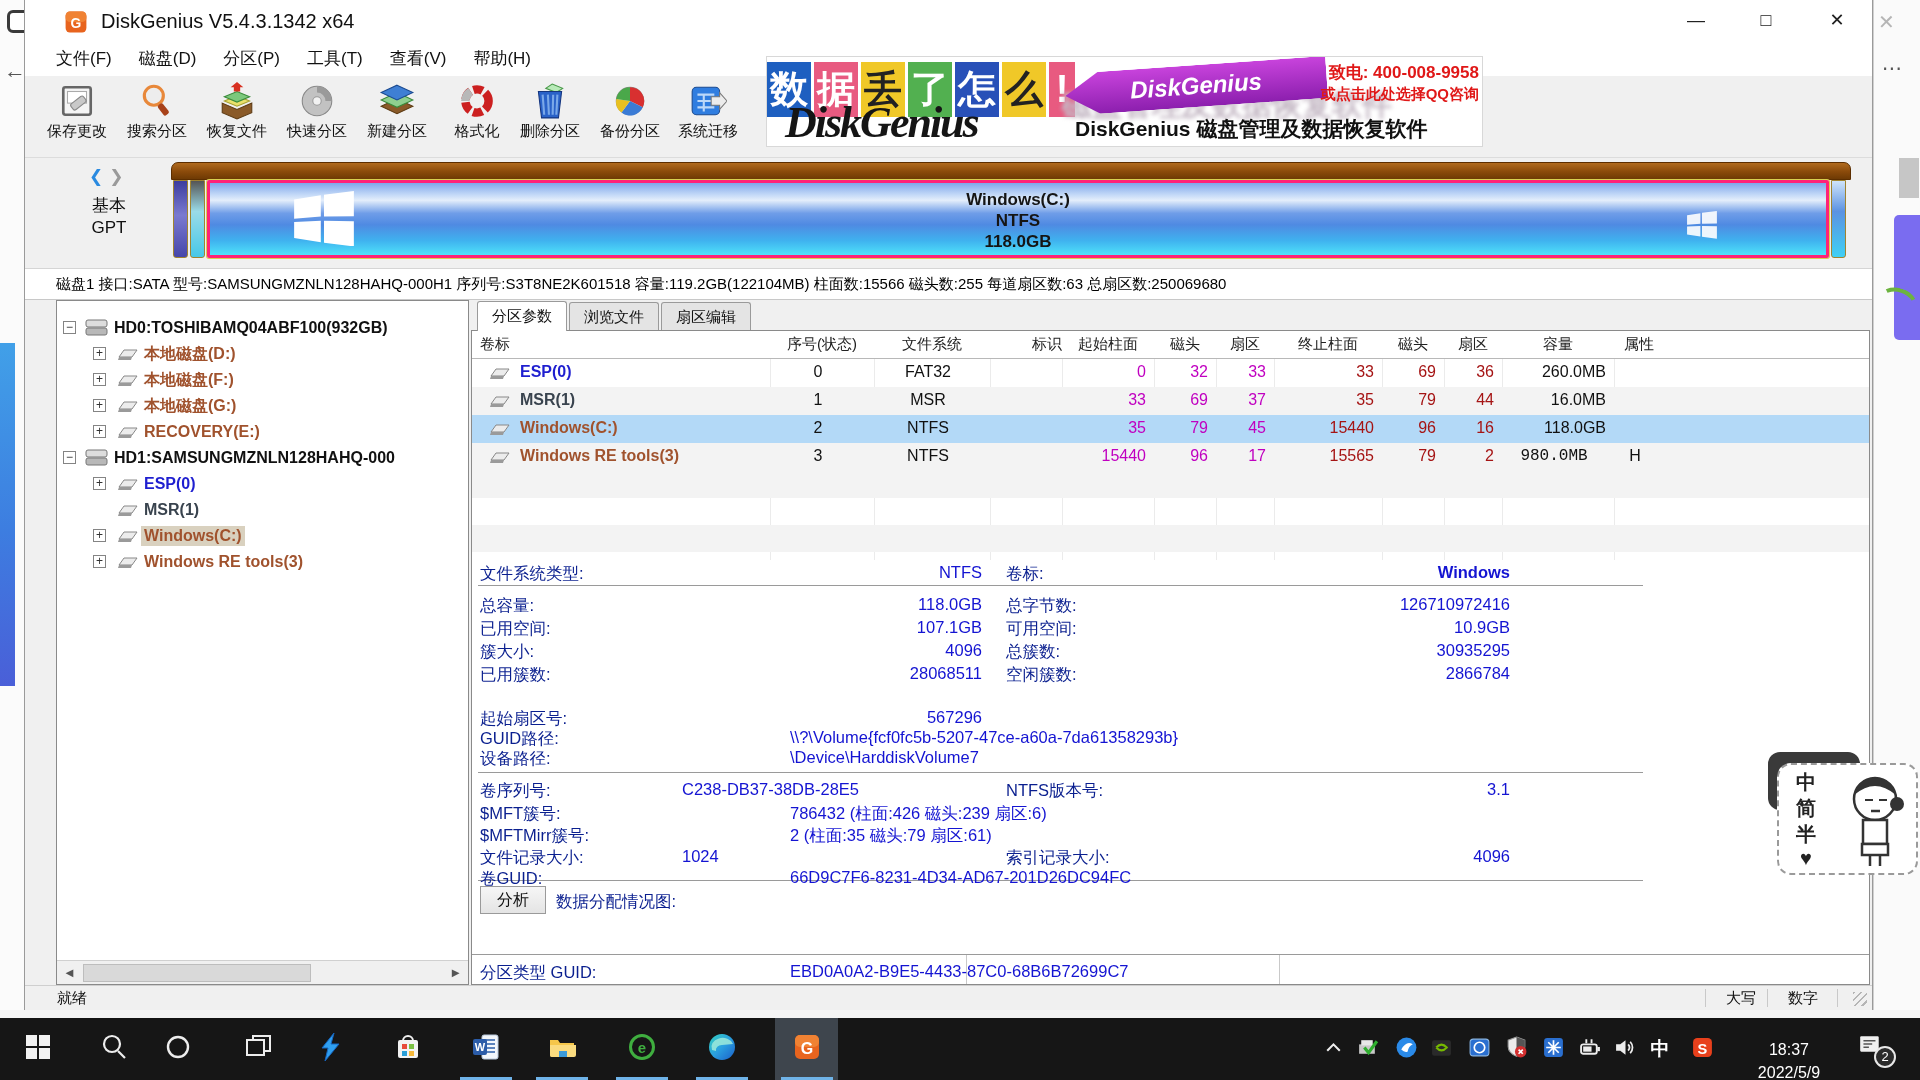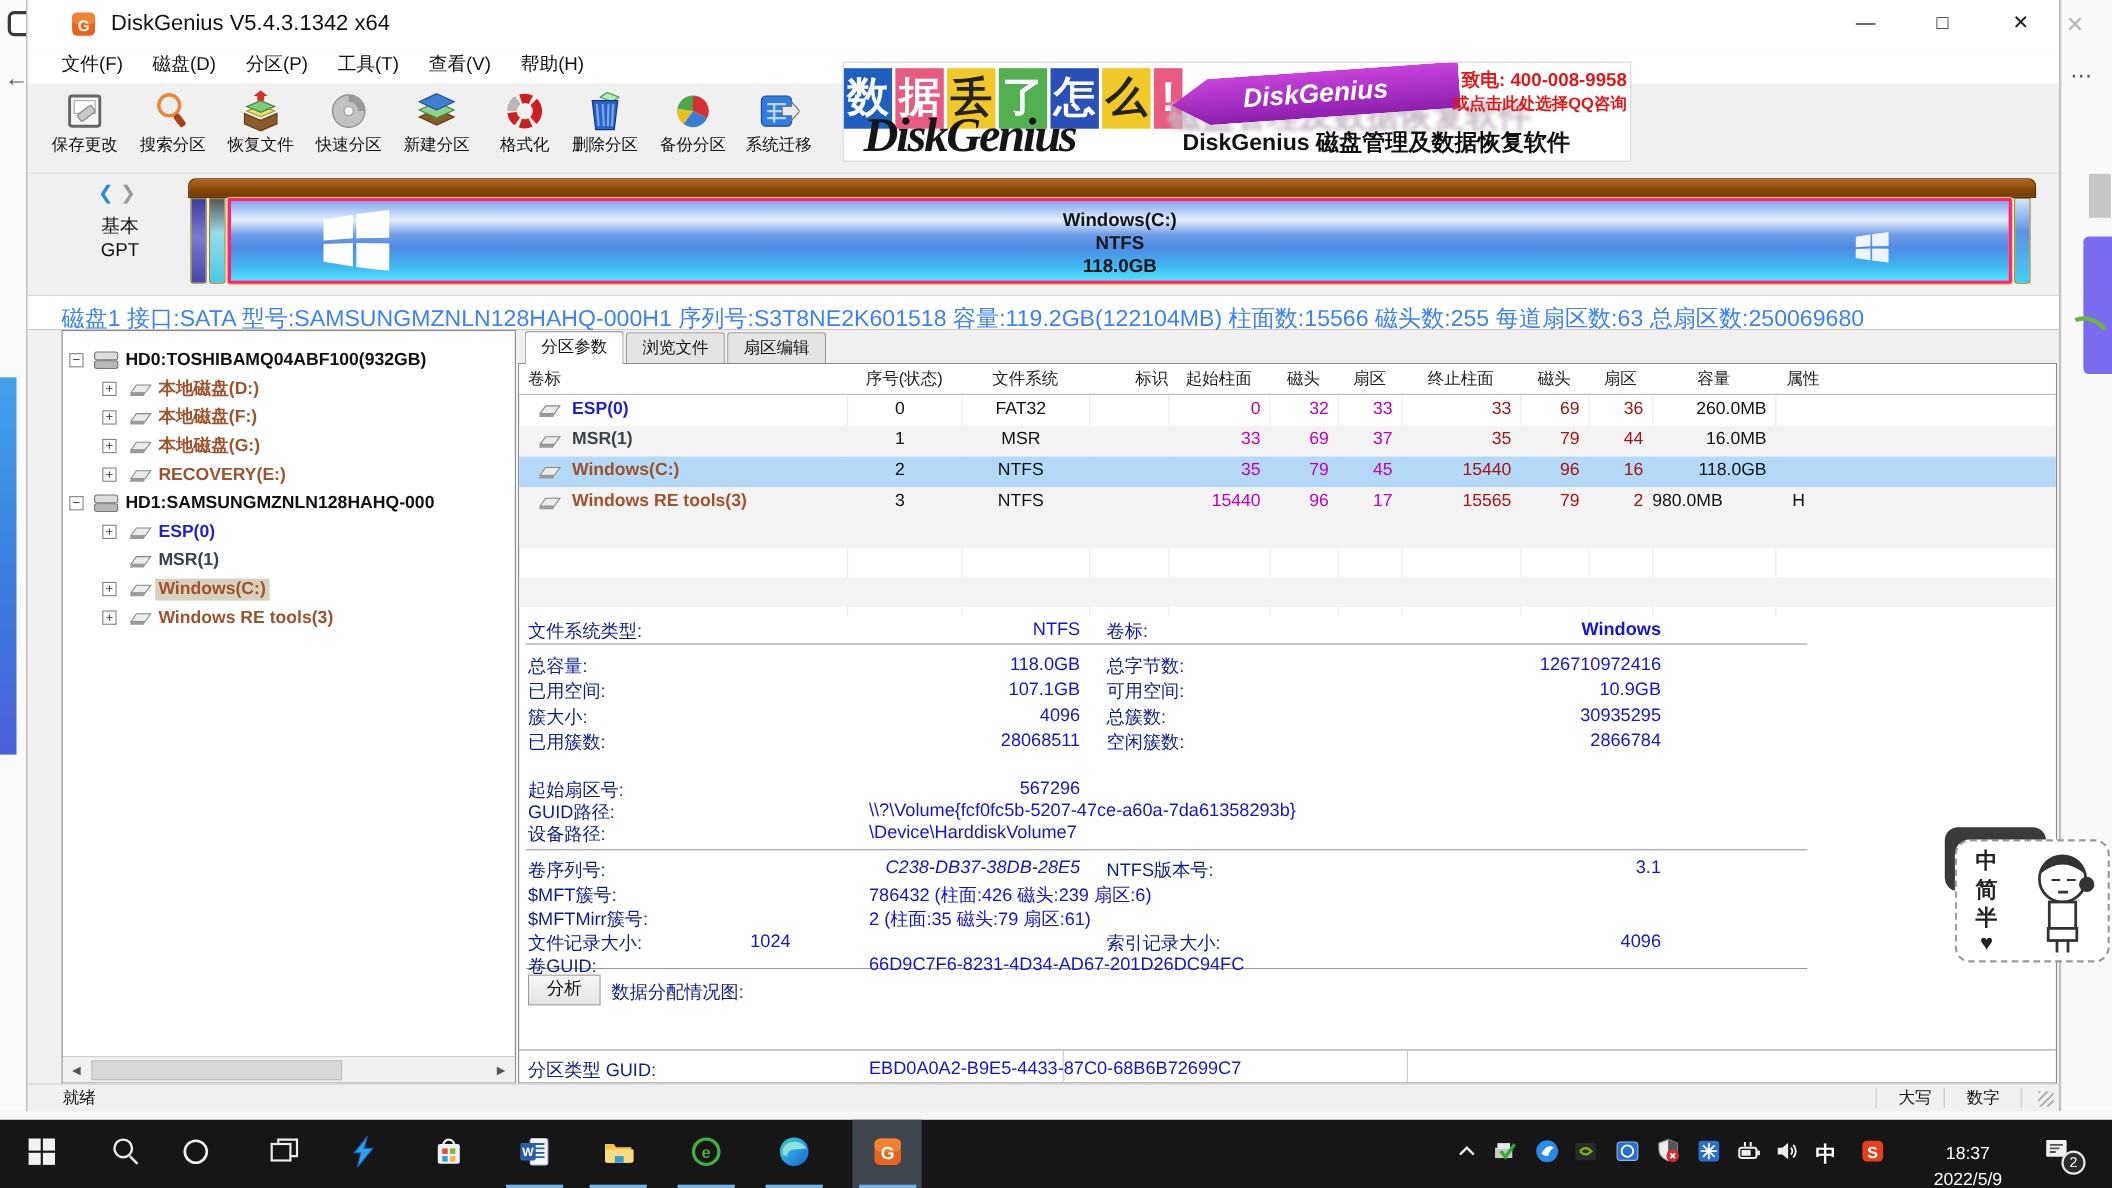--- a/index.html
+++ b/index.html
@@ -69,21 +69,21 @@
   .sliver2 { left:19px; background:linear-gradient(180deg,#555 0%,#9adbe8 40%,#47c8e8 100%); }
   .sliver3 { left:1660px; background:linear-gradient(180deg,#cfe4fa 0%,#5b92e2 40%,#3fd0f5 100%); }
   .part-main { left:36px; top:18px; width:1622px; height:78px; border:3px solid #ff2277;
     box-shadow:0 0 0 1px #d8d050; border-radius:2px;
     background:linear-gradient(180deg,#7fa6ea 0%,#c2d8f7 16%,#e4eefb 24%,#6f9de8 42%,#4f8ae2 58%,#3fb2ef 80%,#4fe2fa 100%); }
   .part-flag { left:82px; top:8px; width:64px; height:56px; }
   .part-flag-r { left:1476px; top:28px; width:32px; height:28px; opacity:.9; }
   .part-text { left:0; top:6px; width:100%; text-align:center; font-size:17px; font-weight:600; color:#151515; line-height:21px; }
 
   .diskinfo { position:relative; height:32px; background:#fff; border-top:1px solid #d5d5d5; border-bottom:1px solid #c8c8c8; }
-  .diskinfo span { position:absolute; left:31px; top:6px; font-size:21px; color:#3b82f6; white-space:nowrap; }
+  .diskinfo span { position:absolute; left:31px; top:6px; font-size:15px; color:#000000; white-space:nowrap; }
 
   
   .content { position:relative; height:685px; background:#f0f0f0; }
   .treepanel { left:31px; top:0; width:413px; height:685px; background:#fff; border:1px solid #8a8a8a; overflow:hidden; }
   .tree-item { left:0; width:600px; height:26px; font-size:16px; font-weight:bold; white-space:nowrap; }
   .expand-box { top:6px; width:13px; height:13px; border:1px solid #848484; background:#fff;
     font-size:12px; line-height:11px; text-align:center; color:#333; font-weight:normal; }
   .tree-label { position:absolute; top:3px; line-height:20px; padding:0 3px; }
   .t-black { color:#111; } .t-brown { color:#a0522d; } .t-blue { color:#1f1fd0; } .t-dark { color:#39434e; }
   .t-selected { background:#d9d1bf; }
@@ -467,21 +467,21 @@
               <div class="abs t-cell row-name" style="left: 48px; width: 246px; text-align: left; color: rgb(160, 82, 45);">Windows RE tools(3)</div>
               <div class="abs t-cell" style="left: 298px; width: 96px; text-align: center;">3</div>
               <div class="abs t-cell" style="left: 402px; width: 108px; text-align: center;">NTFS</div>
               <div class="abs t-cell" style="left: 518px; width: 64px; text-align: center;"></div>
               <div class="abs t-cell" style="left: 590px; width: 84px; text-align: right; color: rgb(192, 0, 192);">15440</div>
               <div class="abs t-cell" style="left: 682px; width: 54px; text-align: right; color: rgb(192, 0, 192);">96</div>
               <div class="abs t-cell" style="left: 744px; width: 50px; text-align: right; color: rgb(192, 0, 192);">17</div>
               <div class="abs t-cell" style="left: 802px; width: 100px; text-align: right; color: rgb(165, 20, 20);">15565</div>
               <div class="abs t-cell" style="left: 910px; width: 54px; text-align: right; color: rgb(165, 20, 20);">79</div>
               <div class="abs t-cell" style="left: 972px; width: 50px; text-align: right; color: rgb(165, 20, 20);">2</div>
-              <div class="abs t-cell" style="left: 1030px; width: 104px; text-align: left;">980.0MB</div>
+              <div class="abs t-cell" style="left: 1030px; width: 104px; text-align: center; font-family: Liberation Mono, monospace;">980.0MB</div>
               <div class="abs t-cell" style="left: 1142px; width: 42px; text-align: center;">H</div>
             </div>
             <div class="abs t-row stripe" style="top: 140px; height: 27px;"></div>
             <div class="abs t-row" style="top: 167px; height: 27px;"></div>
             <div class="abs t-row stripe" style="top: 194px; height: 27px;"></div>
             <div class="abs d-sep" style="top: 254px;"></div>
             <div class="abs d-sep" style="top: 441px;"></div>
             <div class="abs d-sep" style="top: 549px;"></div>
             <div class="abs d-row" style="top: 232px; left: 0px; width: 1397px; height: 22px;">
               <span class="d-label" style="left: 8px;">文件系统类型:</span>
@@ -520,21 +520,21 @@
             <div class="abs d-row" style="top: 397px; left: 0px; width: 1397px; height: 22px;">
               <span class="d-label" style="left: 8px;">GUID路径:</span>
               <span class="d-val" style="left: 318px;">\\?\Volume{fcf0fc5b-5207-47ce-a60a-7da61358293b}</span>
             </div>
             <div class="abs d-row" style="top: 417px; left: 0px; width: 1397px; height: 22px;">
               <span class="d-label" style="left: 8px;">设备路径:</span>
               <span class="d-val" style="left: 318px;">\Device\HarddiskVolume7</span>
             </div>
             <div class="abs d-row" style="top: 449px; left: 0px; width: 1397px; height: 22px;">
               <span class="d-label" style="left: 8px;">卷序列号:</span>
-              <span class="d-val" style="left: 210px; width: 300px; text-align: right; font-style: italic;">C238-DB37-38DB-28E5</span>
+              <span class="d-val" style="left: 210px; width: 300px; ">C238-DB37-38DB-28E5</span>
               <span class="d-label" style="left: 534px;">NTFS版本号:</span>
               <span class="d-val" style="left: 738px; width: 300px; text-align: right;">3.1</span>
             </div>
             <div class="abs d-row" style="top: 472px; left: 0px; width: 1397px; height: 22px;">
               <span class="d-label" style="left: 8px;">$MFT簇号:</span>
               <span class="d-val" style="left: 318px;">786432 (柱面:426 磁头:239 扇区:6)</span>
             </div>
             <div class="abs d-row" style="top: 494px; left: 0px; width: 1397px; height: 22px;">
               <span class="d-label" style="left: 8px;">$MFTMirr簇号:</span>
               <span class="d-val" style="left: 318px;">2 (柱面:35 磁头:79 扇区:61)</span>

